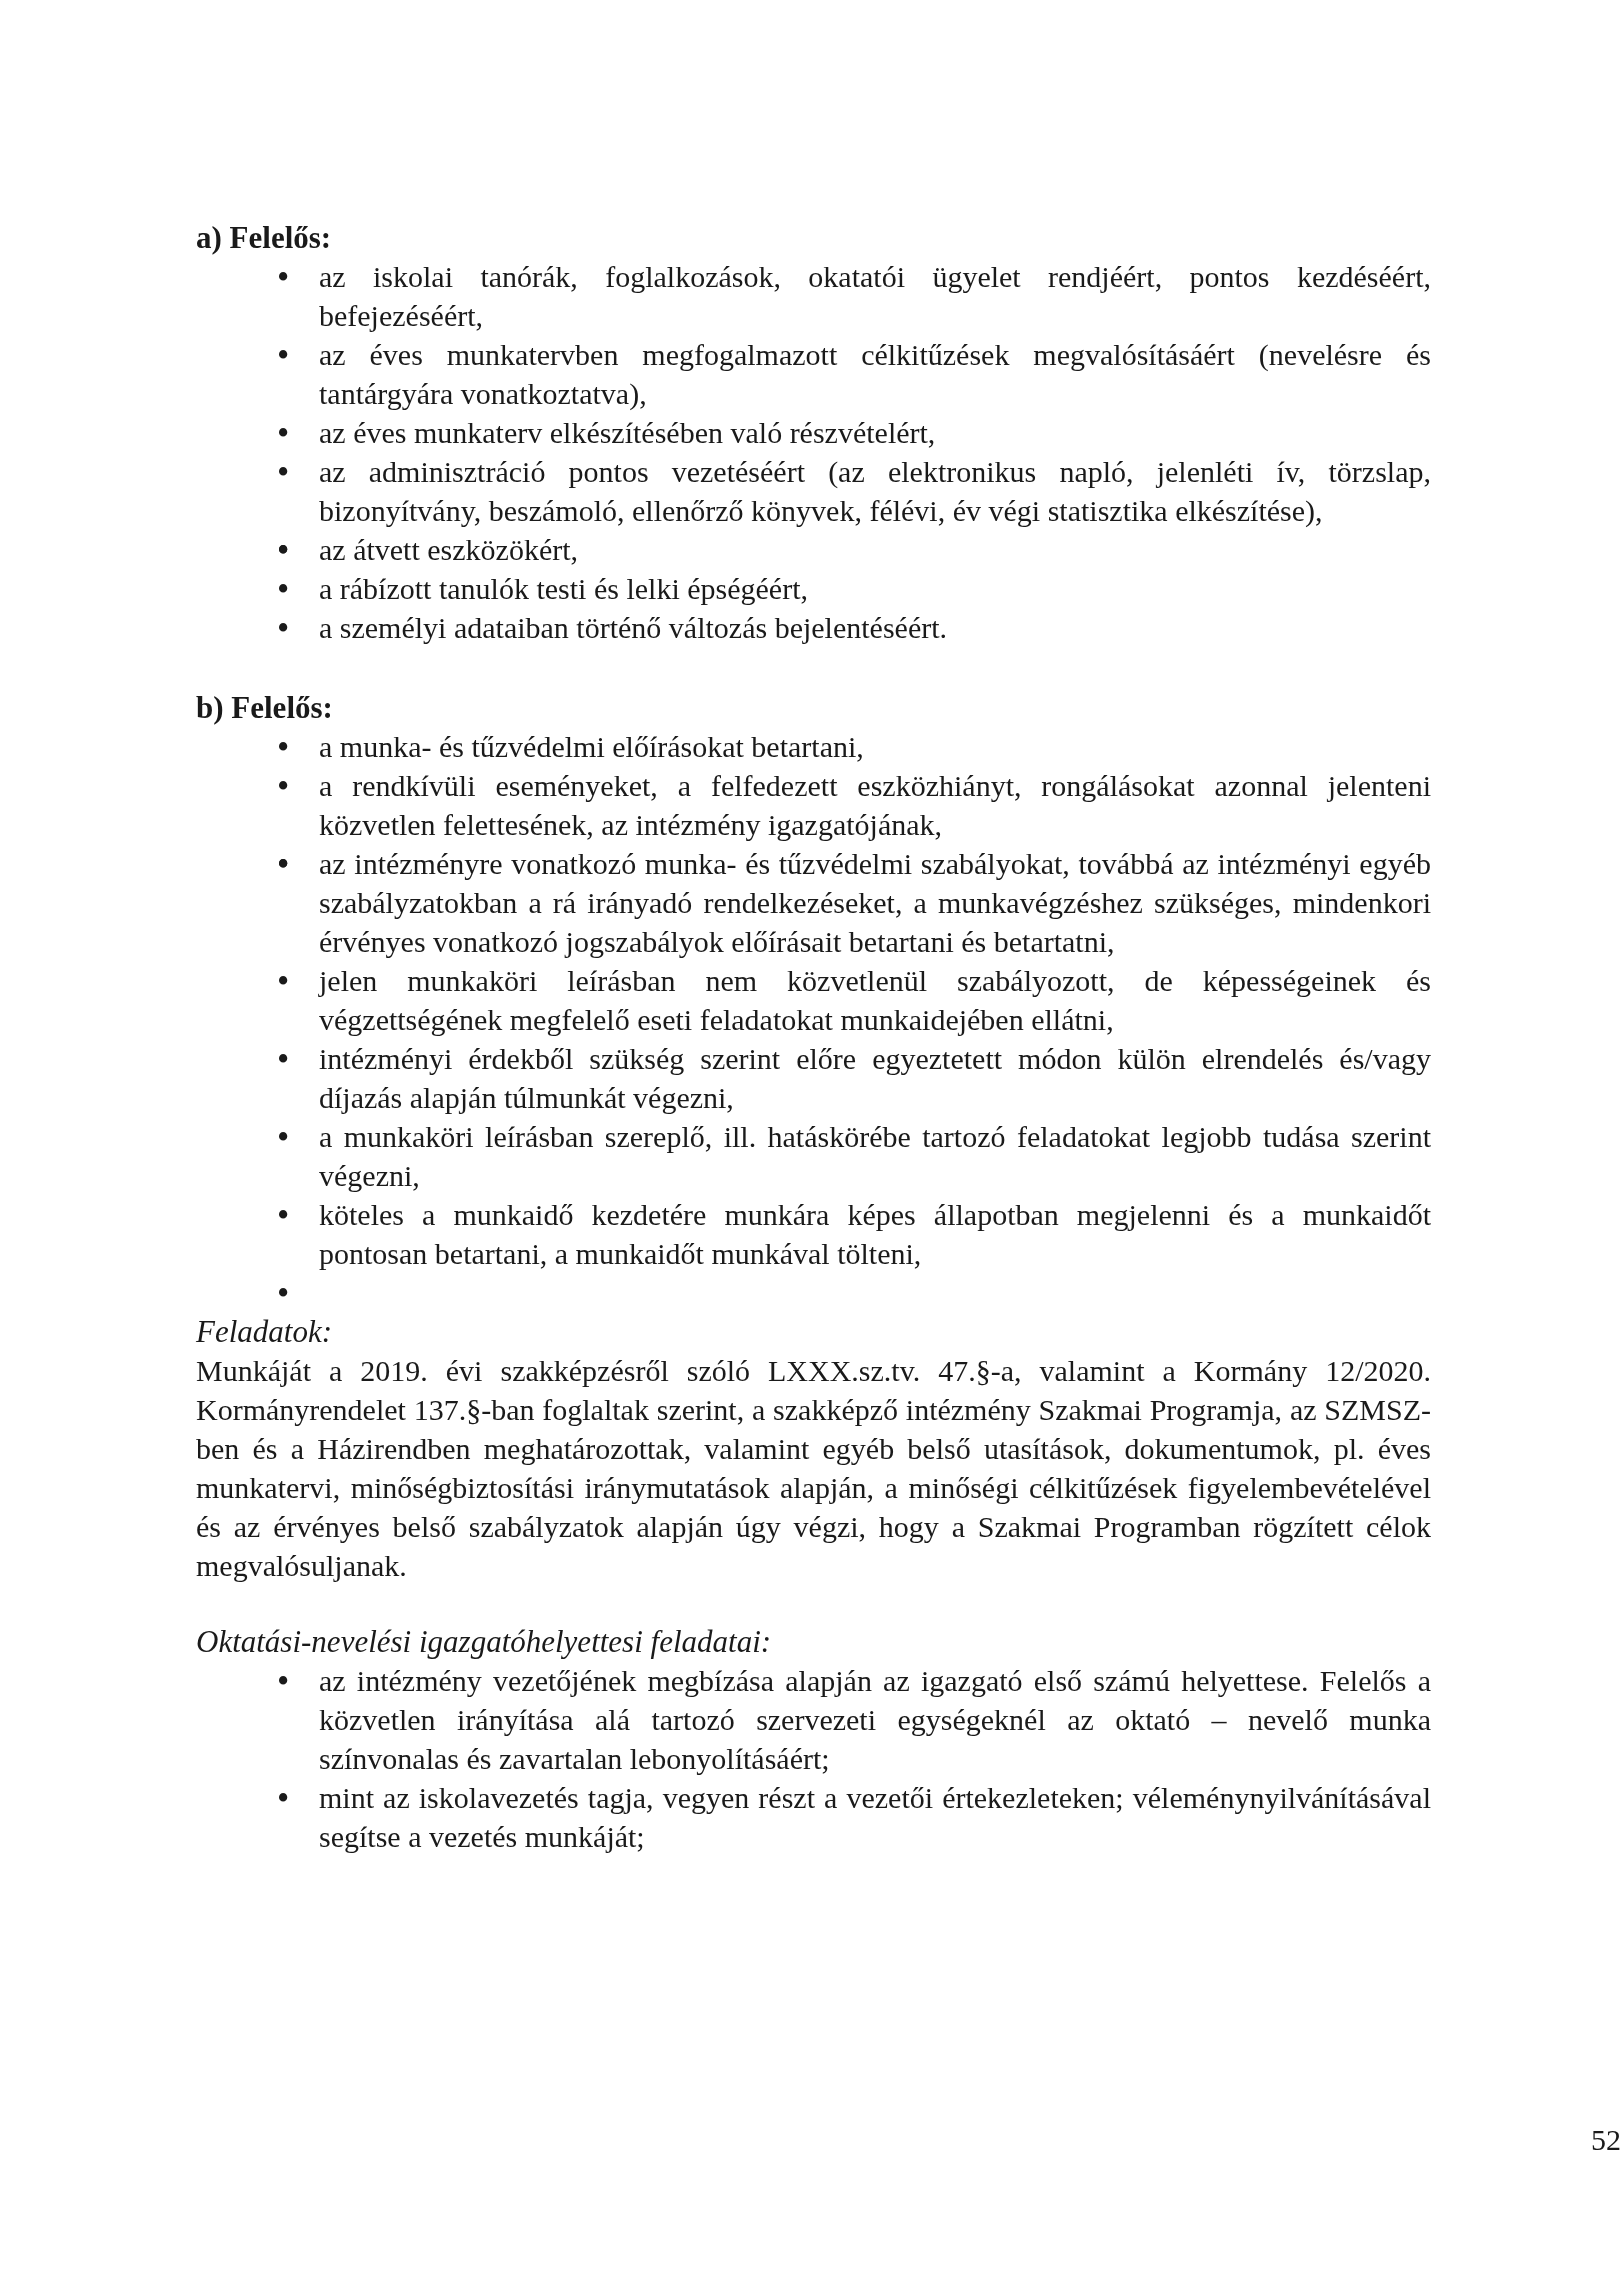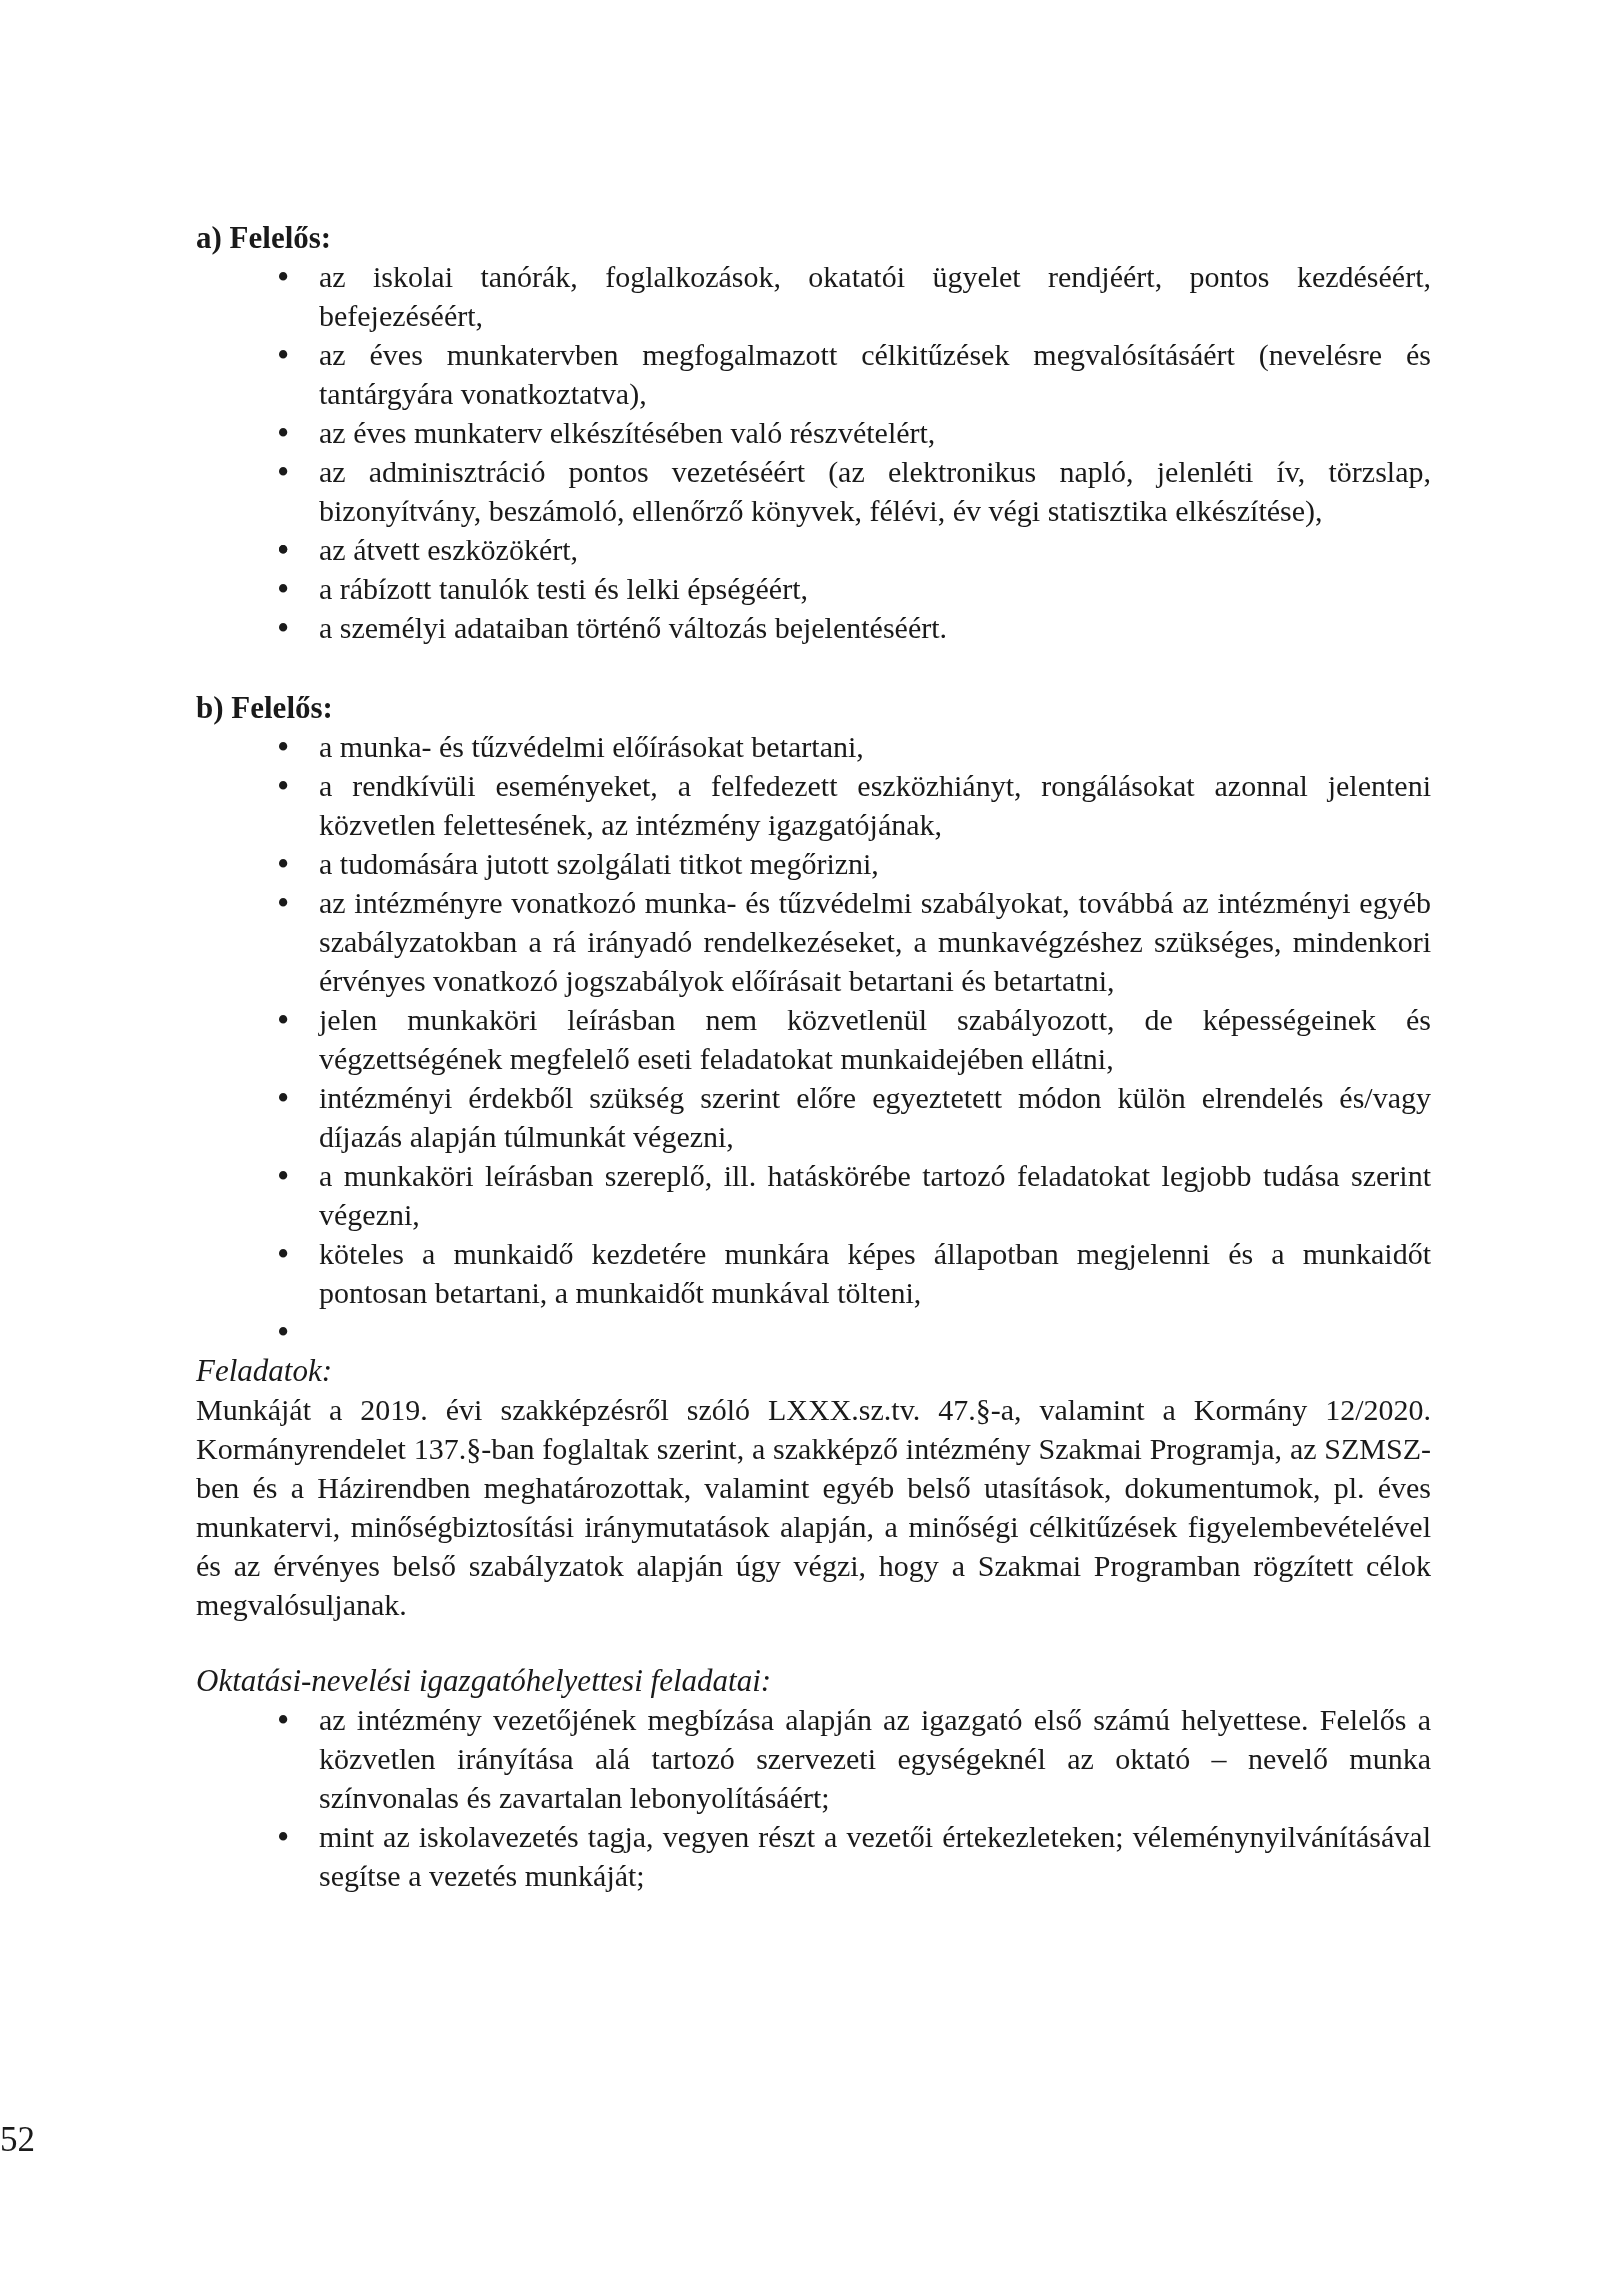--- a/index.html
+++ b/index.html
@@ -51,22 +51,22 @@
     line-height: 39px;
   }
   .paragraph {
     text-align: justify;
   }
   .page-number {
     position: absolute;
     left: 0;
     top: 2120px;
     width: 1621px;
-    text-align: left;
-    font-size: 35px;
+    text-align: right;
+    font-size: 30px;
     line-height: 39px;
   }
 </style>
 </head>
 <body>
 
 <div class="page">
   <div class="content">
 
     <div class="sec sec-a">
@@ -112,21 +112,20 @@
         <div class="item">
           <span class="bullet">•</span>
           <span class="item-text">a munka- és tűzvédelmi előírásokat betartani,</span>
         </div>
         <div class="item">
           <span class="bullet">•</span>
           <span class="item-text">a rendkívüli eseményeket, a felfedezett eszközhiányt, rongálásokat azonnal jelenteni közvetlen felettesének, az intézmény igazgatójának,</span>
         </div>
         <div class="item">
           <span class="bullet">•</span>
-          <span class="item-text">a tudomására jutott szolgálati titkot megőrizni,</span>
         </div>
         <div class="item">
           <span class="bullet">•</span>
           <span class="item-text">az intézményre vonatkozó munka- és tűzvédelmi szabályokat, továbbá az intézményi egyéb szabályzatokban a rá irányadó rendelkezéseket, a munkavégzéshez szükséges, mindenkori érvényes vonatkozó jogszabályok előírásait betartani és betartatni,</span>
         </div>
         <div class="item">
           <span class="bullet">•</span>
           <span class="item-text">jelen munkaköri leírásban nem közvetlenül szabályozott, de képességeinek és végzettségének megfelelő eseti feladatokat munkaidejében ellátni,</span>
         </div>
         <div class="item">

